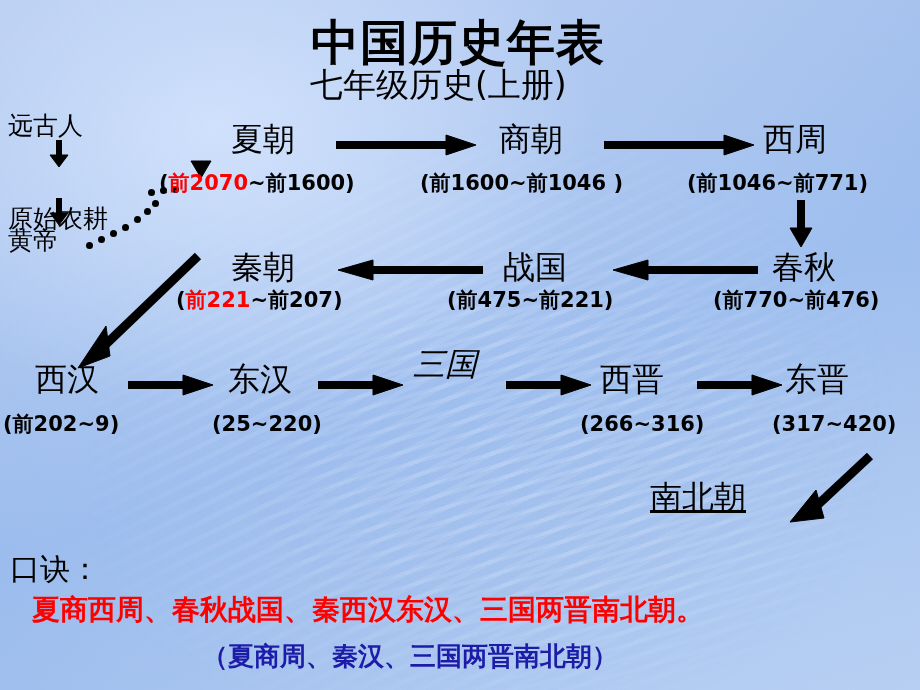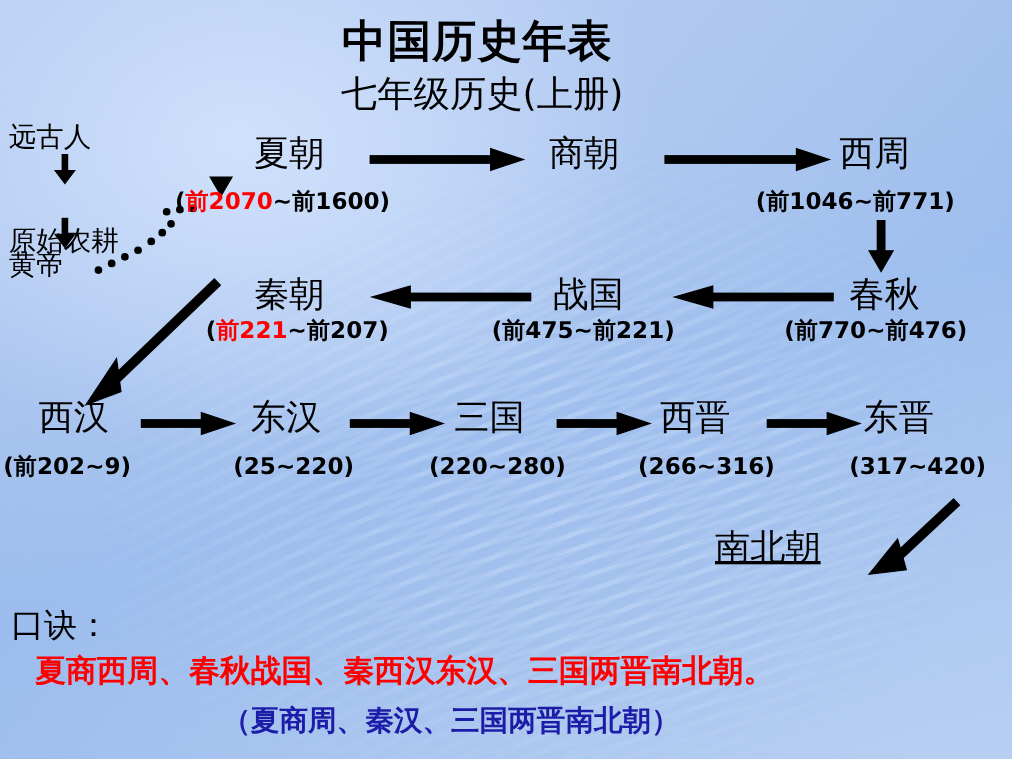--- a/index.html
+++ b/index.html
@@ -75,21 +75,21 @@
   }
 
   
   .node {
     position: absolute;
     color: #000000;
     white-space: nowrap;
     line-height: 1;
   }
   .title {
-    font-size: 40px;
+    font-size: 48px;
     font-weight: bold;
     letter-spacing: 1px;
   }
   .subtitle {
     font-size: 33px;
     font-weight: normal;
   }
   .era {
     font-size: 32px;
     font-weight: normal;
@@ -185,36 +185,37 @@
   <div class="node date" style="left:159px; top:173px;">
     <span>(</span><span class="red">前2070</span><span>~前1600)</span>
   </div>
 
   <svg class="arrow-svg" style="left:336px; top:133px; width:140px; height:26px;" viewBox="0 0 140 26">
     <rect x="0" y="8" width="118" height="8"></rect>
     <polygon points="110,2 140,12 110,22"></polygon>
   </svg>
 
   <div class="node era" style="left:499px; top:123px;">商朝</div>
+  <div class="node date" style="left:420px; top:173px;">(前1600~前1046 )</div>
 
   <svg class="arrow-svg" style="left:604px; top:133px; width:150px; height:26px;" viewBox="0 0 150 26">
     <rect x="0" y="8" width="128" height="8"></rect>
     <polygon points="120,2 150,12 120,22"></polygon>
   </svg>
 
   <div class="node era" style="left:763px; top:123px;">西周</div>
   <div class="node date" style="left:687px; top:173px;text-align:center;">(前1046~前771)</div>
 
   <svg class="arrow-svg" style="left:788px; top:200px; width:26px; height:48px;" viewBox="0 0 26 48">
     <rect x="9" y="0" width="8" height="32"></rect>
     <polygon points="2,28 24,28 13,47"></polygon>
   </svg>
 
   <div class="node era" style="left:231px; top:251px;">秦朝</div>
-  <div class="node date" style="left:187px; top:290px;">
+  <div class="node date" style="left:176px; top:290px;">
     <span>(</span><span class="red">前221</span><span>~前207)</span>
   </div>
 
   <svg class="arrow-svg" style="left:338px; top:258px; width:145px; height:26px;" viewBox="0 0 145 26">
     <rect x="27" y="8" width="118" height="8"></rect>
     <polygon points="35,2 35,22 0,12"></polygon>
   </svg>
 
   <div class="node era" style="left:503px; top:251px;">战国</div>
   <div class="node date" style="left:447px; top:290px;">(前475~前221)</div>
@@ -241,22 +242,21 @@
   </svg>
 
   <div class="node era" style="left:228px; top:363px;">东汉</div>
   <div class="node date" style="left:212px; top:414px;">(25~220)</div>
 
   <svg class="arrow-svg" style="left:318px; top:373px; width:85px; height:26px;" viewBox="0 0 85 26">
     <rect x="0" y="8" width="62" height="8"></rect>
     <polygon points="55,2 85,12 55,22"></polygon>
   </svg>
 
-  <div class="node era" style="left:413px; top:363px;">三国</div>
-  <div class="node date" style="left:390px; top:414px;">(220~280)</div>
+  <div class="node era" style="left:413px; top:348px;font-style:italic;">三国</div>
 
   <svg class="arrow-svg" style="left:506px; top:373px; width:85px; height:26px;" viewBox="0 0 85 26">
     <rect x="0" y="8" width="62" height="8"></rect>
     <polygon points="55,2 85,12 55,22"></polygon>
   </svg>
 
   <div class="node era" style="left:600px; top:363px;">西晋</div>
   <div class="node date" style="left:580px; top:414px;">(266~316)</div>
 
   <svg class="arrow-svg" style="left:697px; top:373px; width:85px; height:26px;" viewBox="0 0 85 26">

